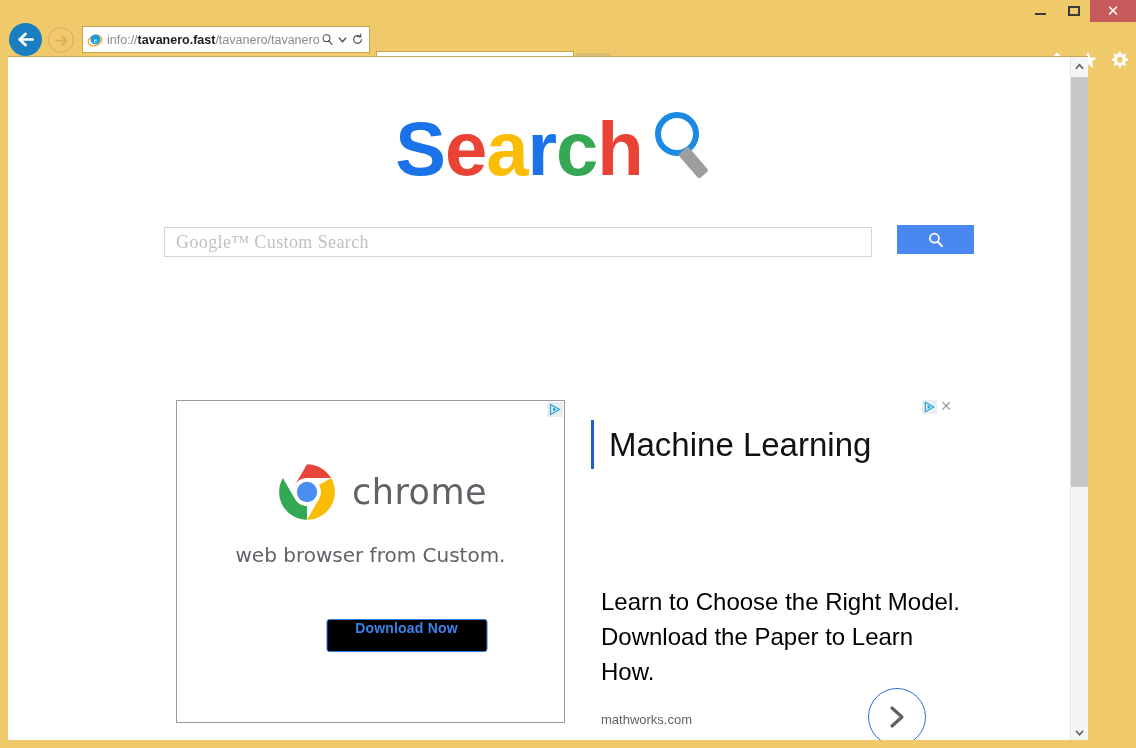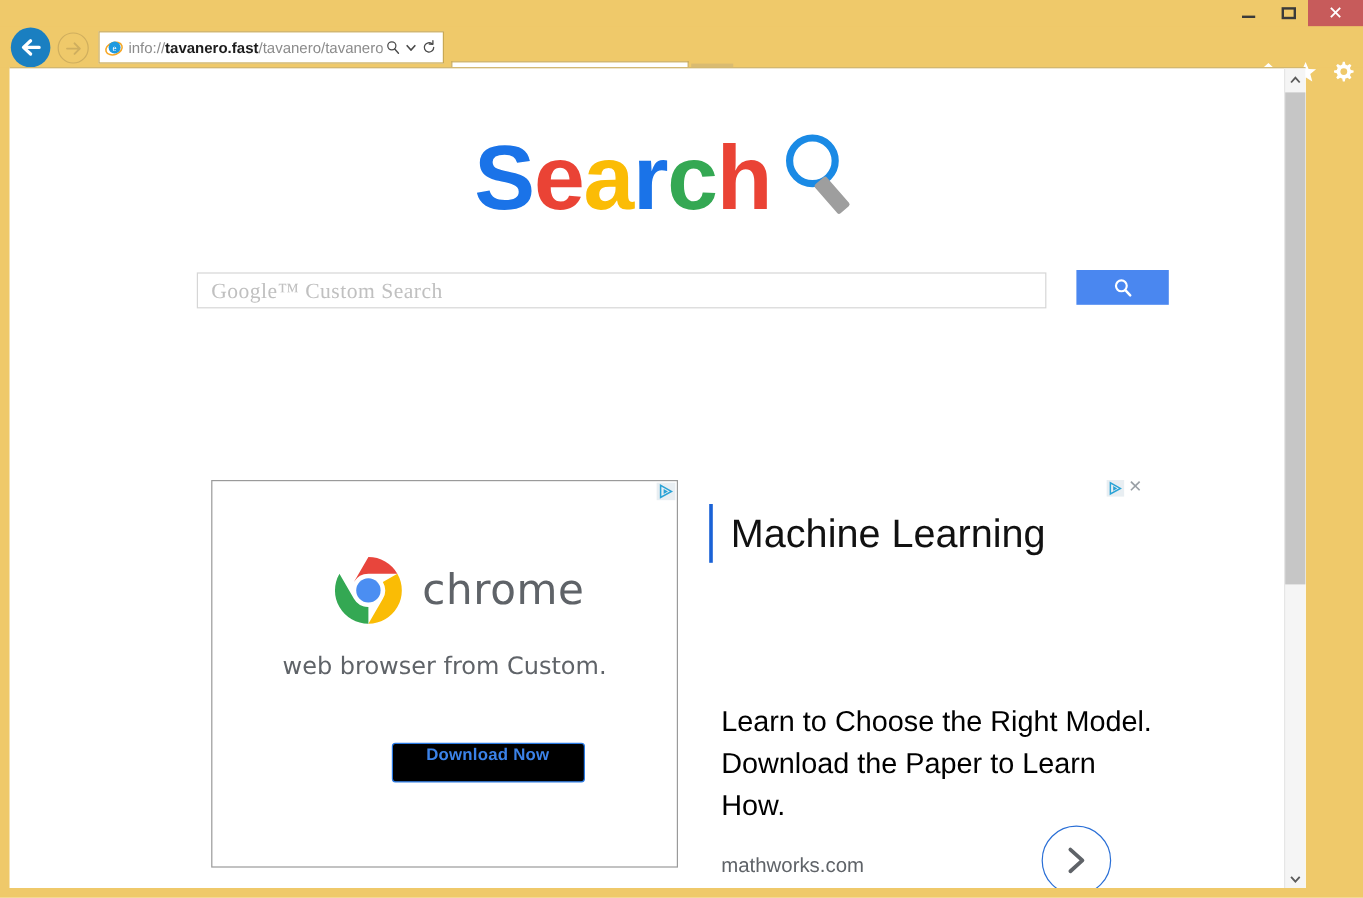--- a/index.html
+++ b/index.html
@@ -353,21 +353,21 @@
     left: 18px; top: 184px;
     width: 360px;
     font-size: 24px;
     line-height: 35px;
     color: #000000;
     font-family: "Liberation Sans", sans-serif;
   }
   .ad-url {
     position: absolute;
     left: 18px; top: 312px;
-    font-size: 17px;
+    font-size: 13px;
     color: #5f6368;
   }
   .ad-arrow {
     position: absolute;
     left: 285px; top: 288px;
     width: 58px; height: 58px;
     border: 1.5px solid #2a6fd6;
     border-radius: 50%;
     display: flex;
     align-items: center;

